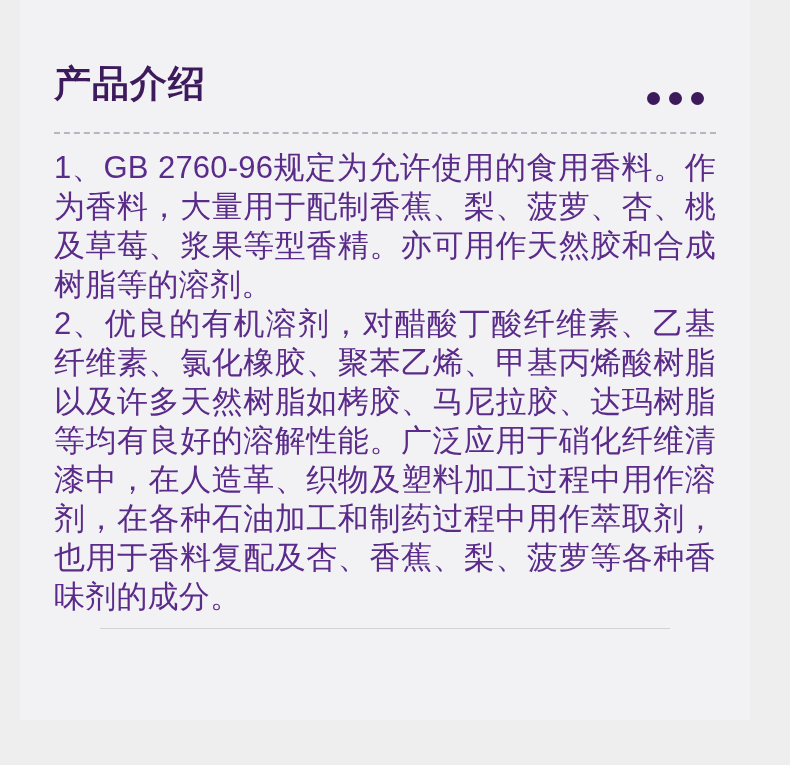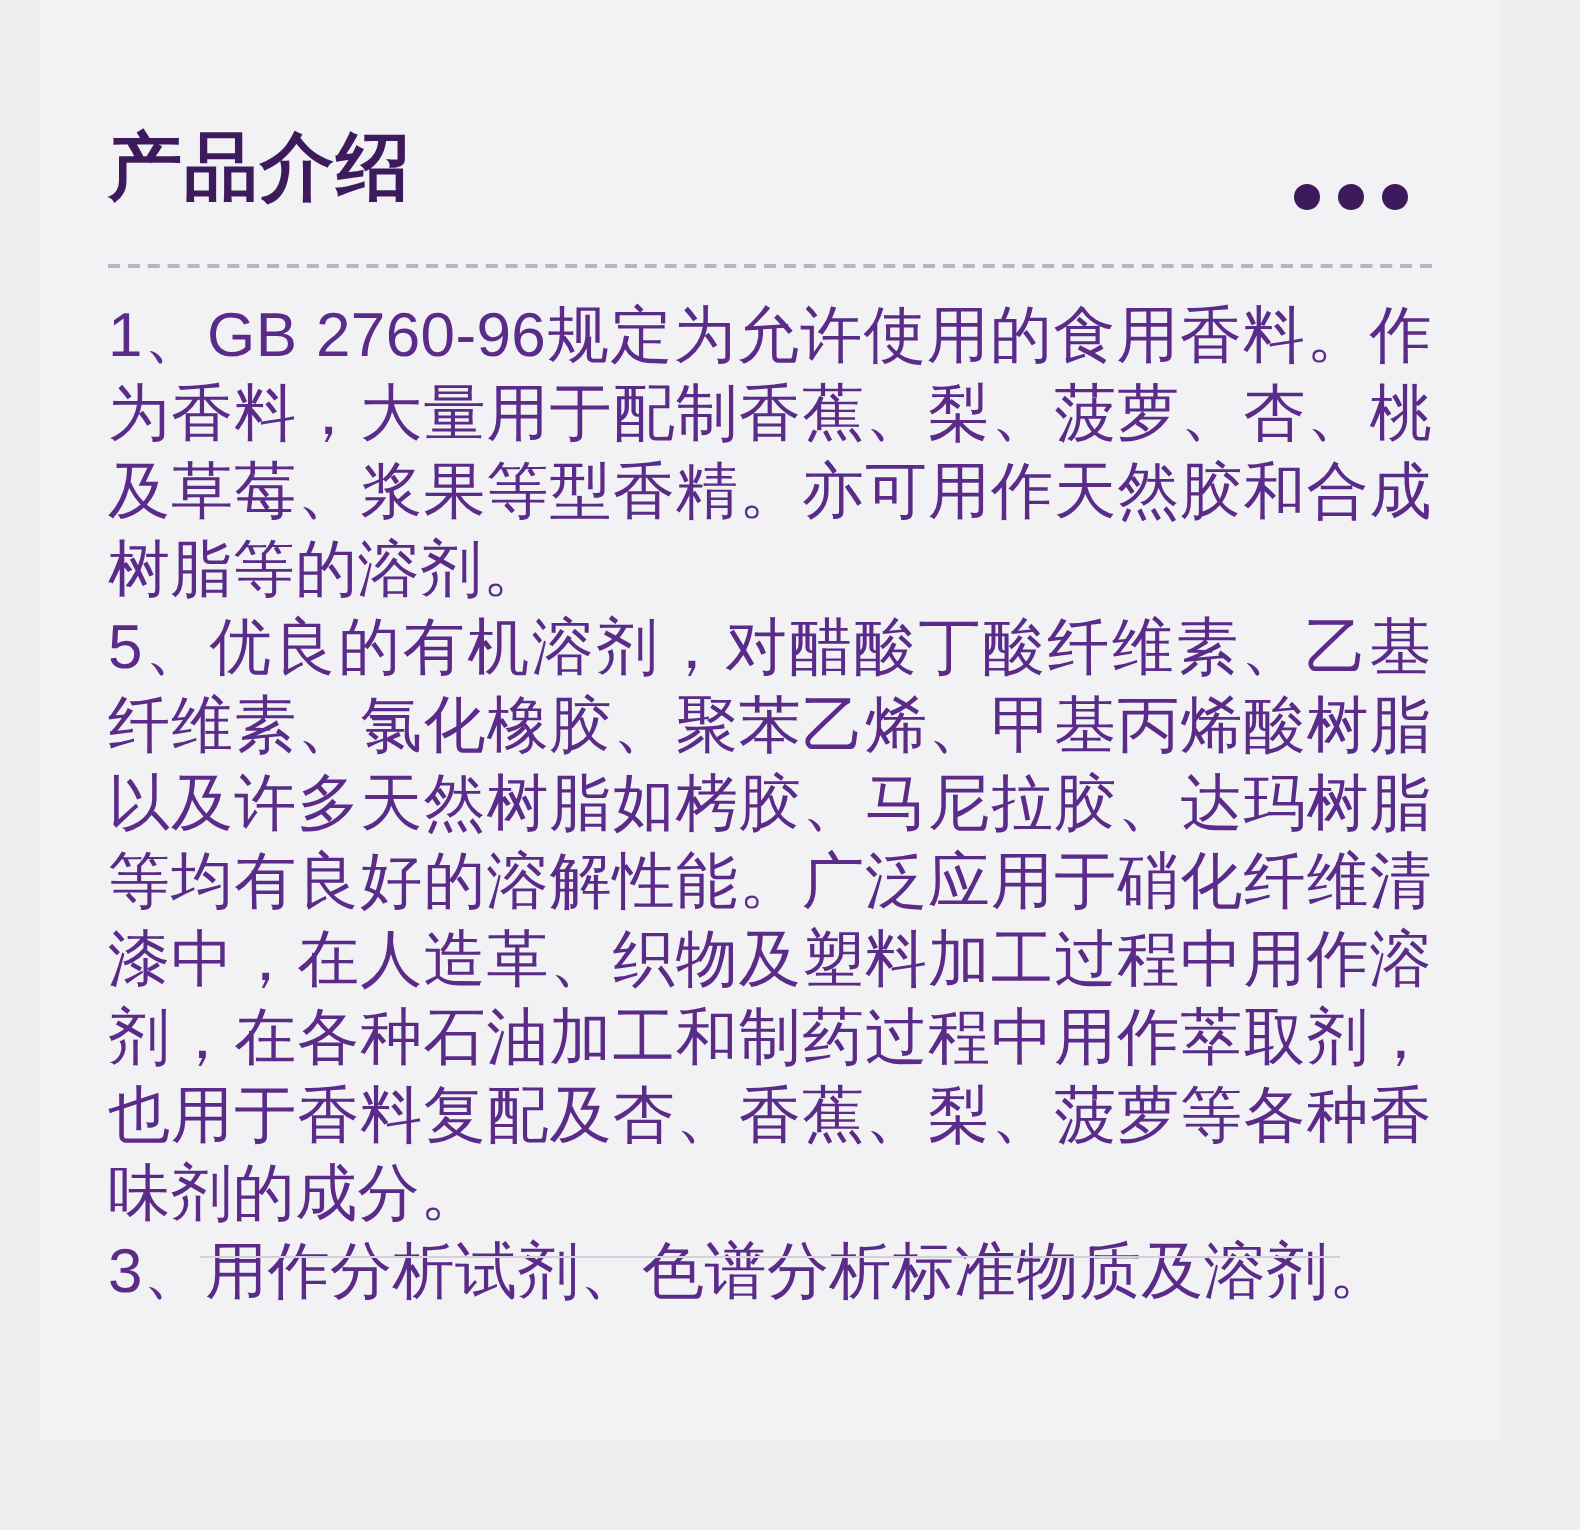--- a/index.html
+++ b/index.html
@@ -116,22 +116,21 @@
       <div class="dots">
         <span></span>
         <span></span>
         <span></span>
       </div>
 
       <div class="divider"></div>
 
       <div class="body-text">
         <p>1、GB 2760-96规定为允许使用的食用香料。作为香料，大量用于配制香蕉、梨、菠萝、杏、桃及草莓、浆果等型香精。亦可用作天然胶和合成树脂等的溶剂。</p>
-        <p>5、优良的有机溶剂，对醋酸丁酸纤维素、乙基纤维素、氯化橡胶、聚苯乙烯、甲基丙烯酸树脂以及许多天然树脂如栲胶、马尼拉胶、达玛树脂等均有良好的溶解性能。广泛应用于硝化纤维清漆中，在人造革、织物及塑料加工过程中用作溶剂，在各种石油加工和制药过程中用作萃取剂，也用于香料复配及杏、香蕉、梨、菠萝等各种香味剂的成分。</p>
-        <p>3、用作分析试剂、色谱分析标准物质及溶剂。</p>
+        <p>2、优良的有机溶剂，对醋酸丁酸纤维素、乙基纤维素、氯化橡胶、聚苯乙烯、甲基丙烯酸树脂以及许多天然树脂如栲胶、马尼拉胶、达玛树脂等均有良好的溶解性能。广泛应用于硝化纤维清漆中，在人造革、织物及塑料加工过程中用作溶剂，在各种石油加工和制药过程中用作萃取剂，也用于香料复配及杏、香蕉、梨、菠萝等各种香味剂的成分。</p>
       </div>
 
       <div class="bottom-rule"></div>
 
     </div>
   </div>
 
   <div class="right-edge"></div>
   <div class="bottom-edge"></div>
 

